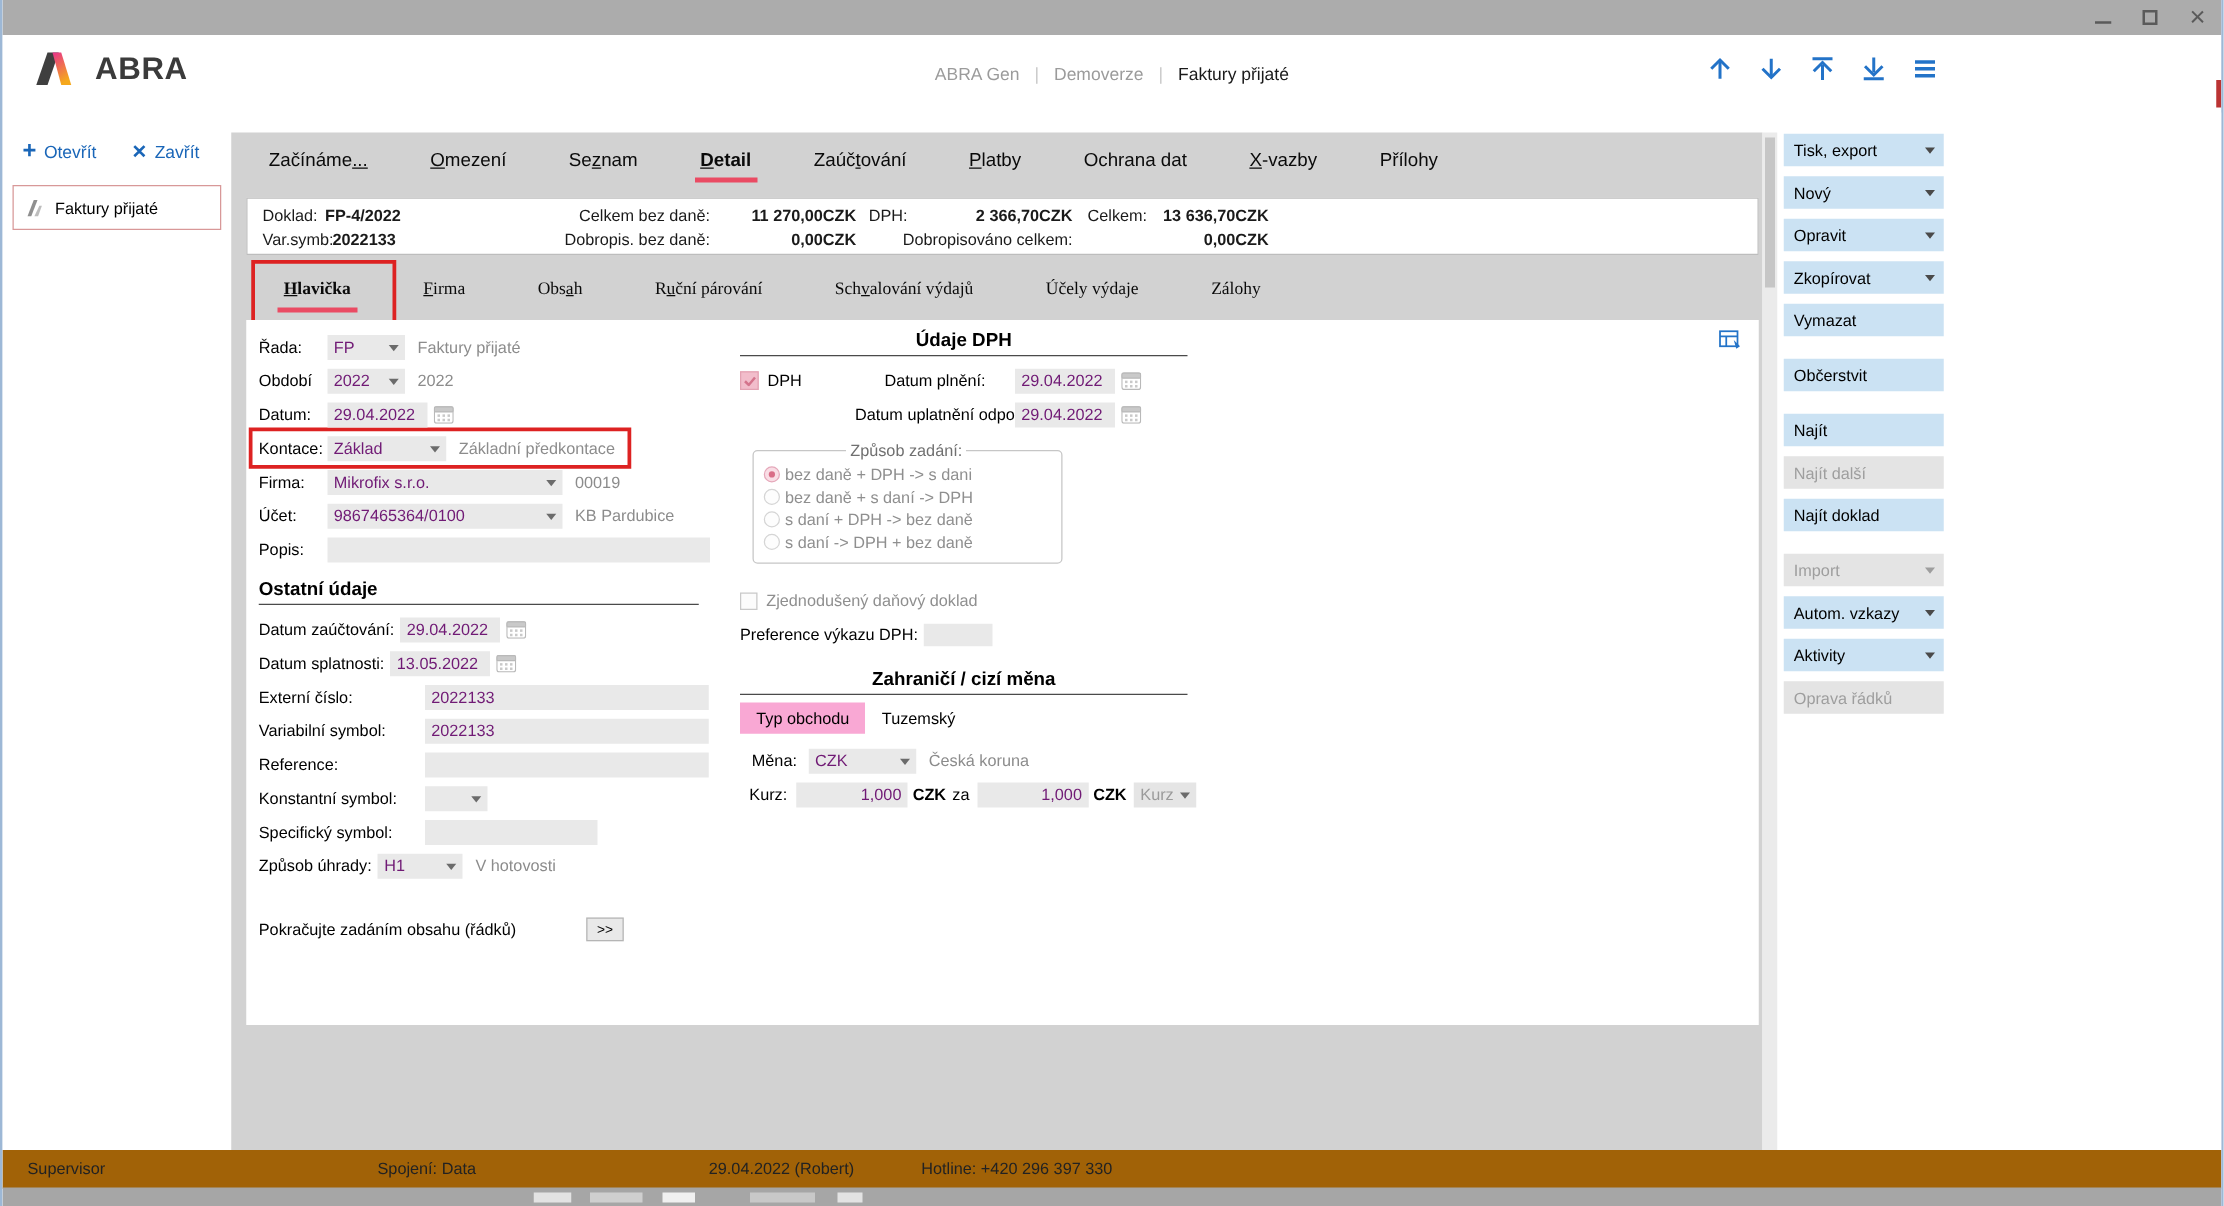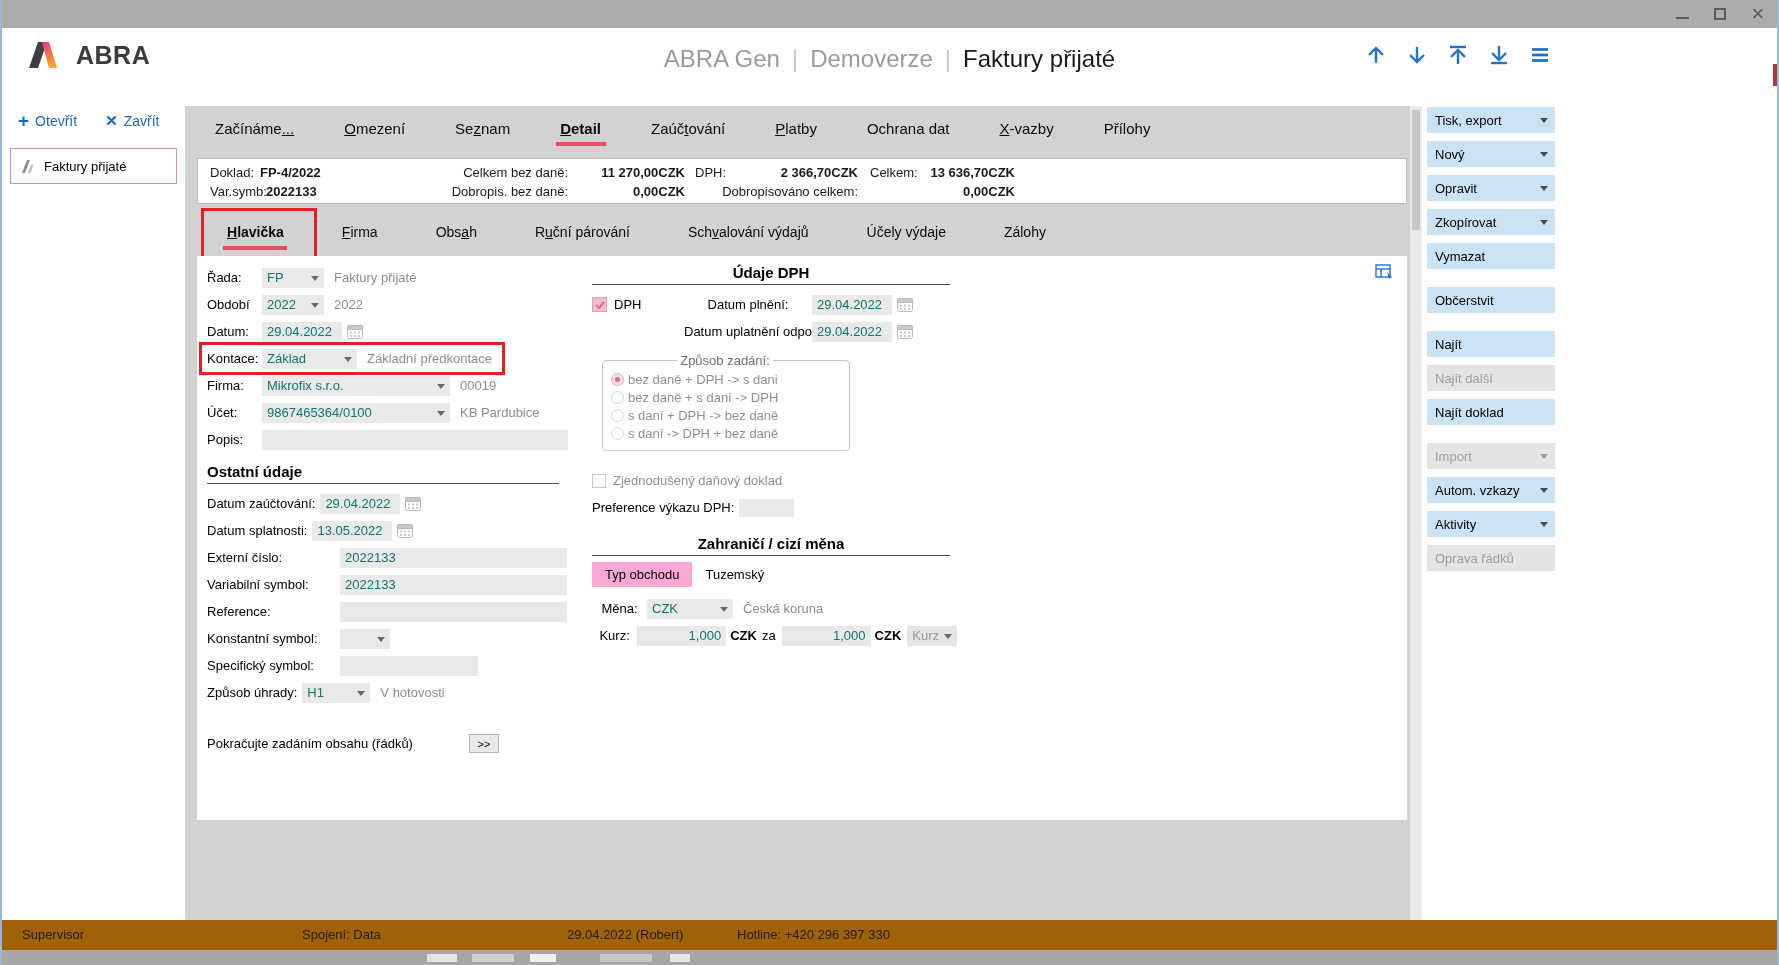--- a/index.html
+++ b/index.html
@@ -12,21 +12,21 @@
   .win-controls { position:absolute; right:8px; top:0; height:28px; display:flex; align-items:center; gap:16px; }
   .win-btn { width:22px; height:22px; display:flex; align-items:center; justify-content:center; cursor:default; }
   .glyph-min { width:13px; height:0; border-bottom:2px solid #5A5A5A; margin-top:8px; }
   .glyph-max { width:12px; height:12px; border:2px solid #5A5A5A; }
   .glyph-close { font-size:22px; color:#5A5A5A; line-height:20px; }
 
   
   .appheader { position:absolute; left:0; top:28px; width:100%; height:62px; background:#fff; }
   .logo { position:absolute; left:26px; top:12px; display:flex; align-items:center; gap:8px; }
   .logo-text { font-size:25px; font-weight:bold; color:#3B3B3B; letter-spacing:0.5px; }
-  .apptitle { position:absolute; left:0; top:0; width:100%; height:62px; display:flex; align-items:center; justify-content:center; font-size:24px; gap:12px; }
+  .apptitle { position:absolute; left:0; top:0; width:100%; height:62px; display:flex; align-items:center; justify-content:center; font-size:14px; gap:12px; }
   .t-gray { color:#9B9B9B; } .t-sep { color:#C9C9C9; font-weight:300; } .t-black { color:#1A1A1A; }
   .nav-icons { position:absolute; right:224px; top:14px; display:flex; gap:15px; align-items:center; }
   .nav-ic { width:26px; height:26px; cursor:pointer; }
   .edge-fragment { position:absolute; right:0; top:36px; width:4px; height:22px; background:#B33; }
 
   
   .leftpanel { position:absolute; left:0; top:90px; width:183px; height:830px; background:#fff; }
   .center    { position:absolute; left:183px; top:106px; width:1225px; height:814px; background:#D2D2D2; }
   .vscroll   { position:absolute; left:1408px; top:106px; width:12px; height:814px; background:#EBEBEB; }
   .vscroll-thumb { position:absolute; left:2px; top:4px; width:8px; height:120px; background:#C6C6C6; }
@@ -48,34 +48,34 @@
   .tab.active::after { content:""; position:absolute; left:50%; transform:translateX(-50%); bottom:-9px; width:50px; height:4px; background:#EA4B63; }
   .accel { text-decoration:underline; }
 
   
   .doc-header { position:absolute; left:12px; top:52px; width:1210px; height:46px; background:#fff; border:1px solid #BDBDBD; font-size:13px; }
   .dh { position:absolute; white-space:nowrap; color:#1A1A1A; }
   .dh.b { font-weight:bold; } .dh.r { text-align:right; }
 
   
   .sub-tabs { position:absolute; left:0; top:100px; width:100%; height:52px; display:flex; align-items:center; padding-left:42px; gap:58px; }
-  .subtab { position:relative; font-size:14px; color:#0A0A0A; cursor:pointer; white-space:nowrap; }
+  .subtab { position:relative; font-size:14px; color:#0A0A0A; cursor:pointer; white-space:nowrap;font-family:Liberation Serif, serif; }
   .subtab.active { font-weight:bold; }
   .subtab.active::after { content:""; position:absolute; left:50%; transform:translateX(-50%); bottom:-10px; width:64px; height:4px; background:#EA4B63; }
   .subtab.annotated::before { content:""; position:absolute; left:-26px; top:-16px; width:110px; height:52px; border:3px solid #DD2222; }
 
   
   .form-box { position:absolute; left:12px; top:150px; width:1210px; height:564px; background:#fff; }
   .col-left  { position:absolute; left:10px; top:8px; width:362px; }
   .col-right { position:absolute; left:395px; top:8px; width:365px;text-align:center; }
   .frow { display:flex; align-items:center; height:27px; font-size:13px; color:#000; white-space:nowrap; }
   .lblA { width:55px; }           
   .lblF { width:133px; }          
   .lblN { margin-right:5px; }     
-  .field { position:relative; background:#E9E9E9; height:20px; display:inline-flex; align-items:center; padding:0 5px; font-size:13px; color:#0f766e; }
+  .field { position:relative; background:#E9E9E9; height:20px; display:inline-flex; align-items:center; padding:0 5px; font-size:13px; color:#701a75; }
   .field.right { justify-content:flex-end; }
   .select { padding-right:18px; }
   .select::after { content:""; position:absolute; right:5px; top:50%; margin-top:-2px; border-left:4px solid transparent; border-right:4px solid transparent; border-top:5px solid #6B6B6B; }
   .select.dis { background:#E5E5E5; color:#9A9A9A; }
   .helper { color:#8C8C8C; margin-left:10px; font-size:13px; }
   .cal { margin-left:5px; display:inline-flex; }
   .sect { margin:10px 0 6px 0; }
   .sect-title { font-size:15px; font-weight:bold; color:#000; padding-bottom:3px; border-bottom:1px solid #4A4A4A; }
   .kontace-annot { position:absolute; left:2px; top:86px; width:306px; height:33px; border:3px solid #DD2222; pointer-events:none; }
 

